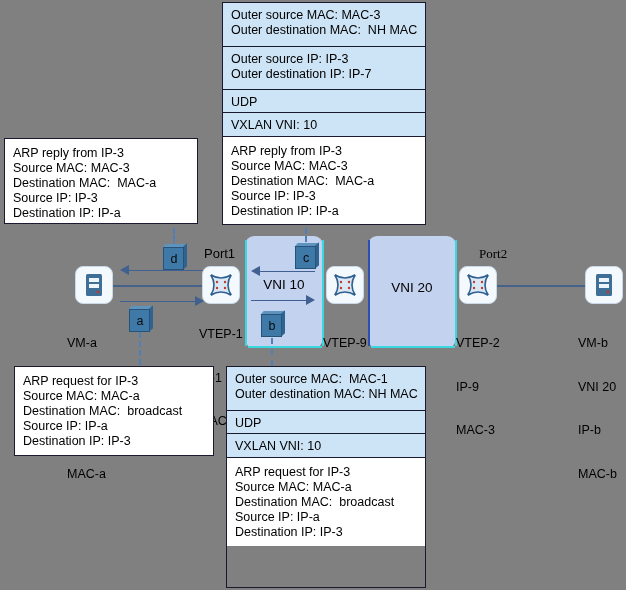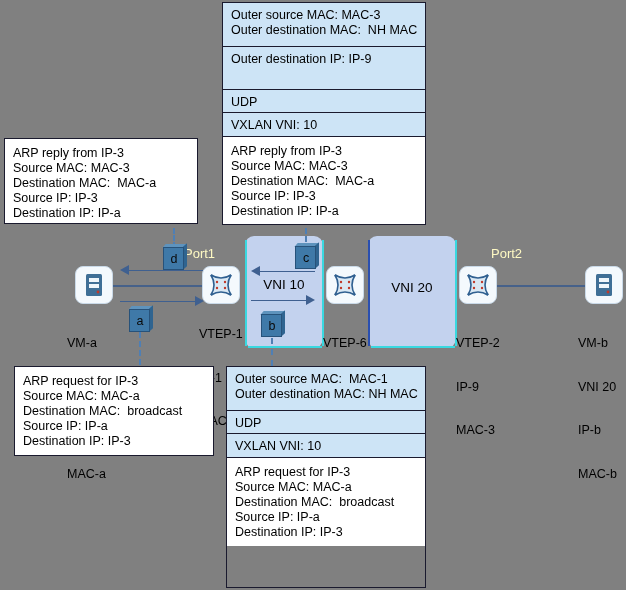--- a/index.html
+++ b/index.html
@@ -106,21 +106,21 @@
   }
   .arrow-line{position:absolute;height:0;border-top:1.6px solid #3f6090;}
   .arrow-head{
     position:absolute;width:0;height:0;
     border-top:5px solid transparent;
     border-bottom:5px solid transparent;
   }
   .arrow-head.right{border-left:9px solid #3f6090;}
   .arrow-head.left{border-right:9px solid #3f6090;}
 
-  .port-label{position:absolute;font-size:13px;color:#fef9c3;white-space:pre;}
+  .port-label{position:absolute;font-size:13px;color:#000000;white-space:pre;margin-left:20px;}
 </style>
 </head>
 <body>
 
 <div class="vni-zone" style="left:245px;top:236px;width:78px;height:112px;"></div>
 <div class="zone-edge" style="left:245px;top:240px;width:1.5px;height:106px;background:#39d8e0;"></div>
 <div class="zone-edge" style="left:322px;top:240px;width:1.5px;height:106px;background:#39d8e0;"></div>
 <div class="zone-edge" style="left:248px;top:346px;width:74px;height:1.5px;background:#39d8e0;"></div>
 <div class="abs" style="left:245px;top:277px;width:78px;text-align:center;font-size:13.5px;color:#000;">VNI 10</div>
 
@@ -185,21 +185,21 @@
   <svg width="26" height="26" viewBox="0 0 26 26">
     <path d="M3 3 L23 23 M23 3 L3 23" stroke="#2f5f90" stroke-width="2.4" fill="none"></path>
     <path d="M3 3 Q13 9 23 3 Q17 13 23 23 Q13 17 3 23 Q9 13 3 3 Z" fill="#d9e8f4" stroke="#2f5f90" stroke-width="1.6"></path>
     <circle cx="9" cy="10" r="1.2" fill="#c0392b"></circle>
       <circle cx="17" cy="10" r="1.2" fill="#c0392b"></circle>
     <circle cx="9" cy="16" r="1.2" fill="#c0392b"></circle>
       <circle cx="17" cy="16" r="1.2" fill="#c0392b"></circle>
   </svg>
 </div>
 <div class="node-label" style="left:323px;top:307px;">
-  <div>VTEP-6</div>
+  <div>VTEP-9</div>
   <div>IP-3</div>
   <div>MAC-3</div>
 </div>
 
 <div class="node" style="left:459px;top:266px;">
   <svg width="26" height="26" viewBox="0 0 26 26">
     <path d="M3 3 L23 23 M23 3 L3 23" stroke="#2f5f90" stroke-width="2.4" fill="none"></path>
     <path d="M3 3 Q13 9 23 3 Q17 13 23 23 Q13 17 3 23 Q9 13 3 3 Z" fill="#d9e8f4" stroke="#2f5f90" stroke-width="1.6"></path>
     <circle cx="9" cy="10" r="1.2" fill="#c0392b"></circle>
       <circle cx="17" cy="10" r="1.2" fill="#c0392b"></circle>
@@ -222,21 +222,21 @@
   </svg>
 </div>
 <div class="node-label" style="left:578px;top:307px;">
   <div>VM-b</div>
   <div>VNI 20</div>
   <div>IP-b</div>
   <div>MAC-b</div>
 </div>
 
 <div class="port-label" style="left:184px;top:246px;">Port1</div>
-<div class="port-label" style="left:491px;top:246px;">Port2</div>
+<div class="port-label" style="left:459px;top:246px;font-family:Liberation Serif, serif;">Port2</div>
 
 <div class="marker" style="left:163px;top:244px;">
   <span class="top"></span>
   <span class="side"></span>
   <span class="face"></span>
   <span class="glyph">d</span>
 </div>
 
 <div class="marker" style="left:295px;top:243px;">
   <span class="top"></span>
@@ -258,21 +258,22 @@
   <span class="face"></span>
   <span class="glyph">b</span>
 </div>
 
 <div class="pkt-stack" style="left:222px;top:2px;width:204px;height:223px;">
   <div class="pkt-row" style="height:44px;">
     <div>Outer source MAC: MAC-3</div>
     <div>Outer destination MAC:  NH MAC</div>
   </div>
   <div class="pkt-row" style="height:43px;">
-    <div>Outer destination IP: IP-9</div>
+    <div>Outer source IP: IP-3</div>
+    <div>Outer destination IP: IP-7</div>
   </div>
   <div class="pkt-row" style="height:23px;">
     <div>UDP</div>
   </div>
   <div class="pkt-row" style="height:24px;">
     <div>VXLAN VNI: 10</div>
   </div>
   <div class="pkt-row payload" style="height:87px;">
     <div>ARP reply from IP-3</div>
     <div>Source MAC: MAC-3</div>

